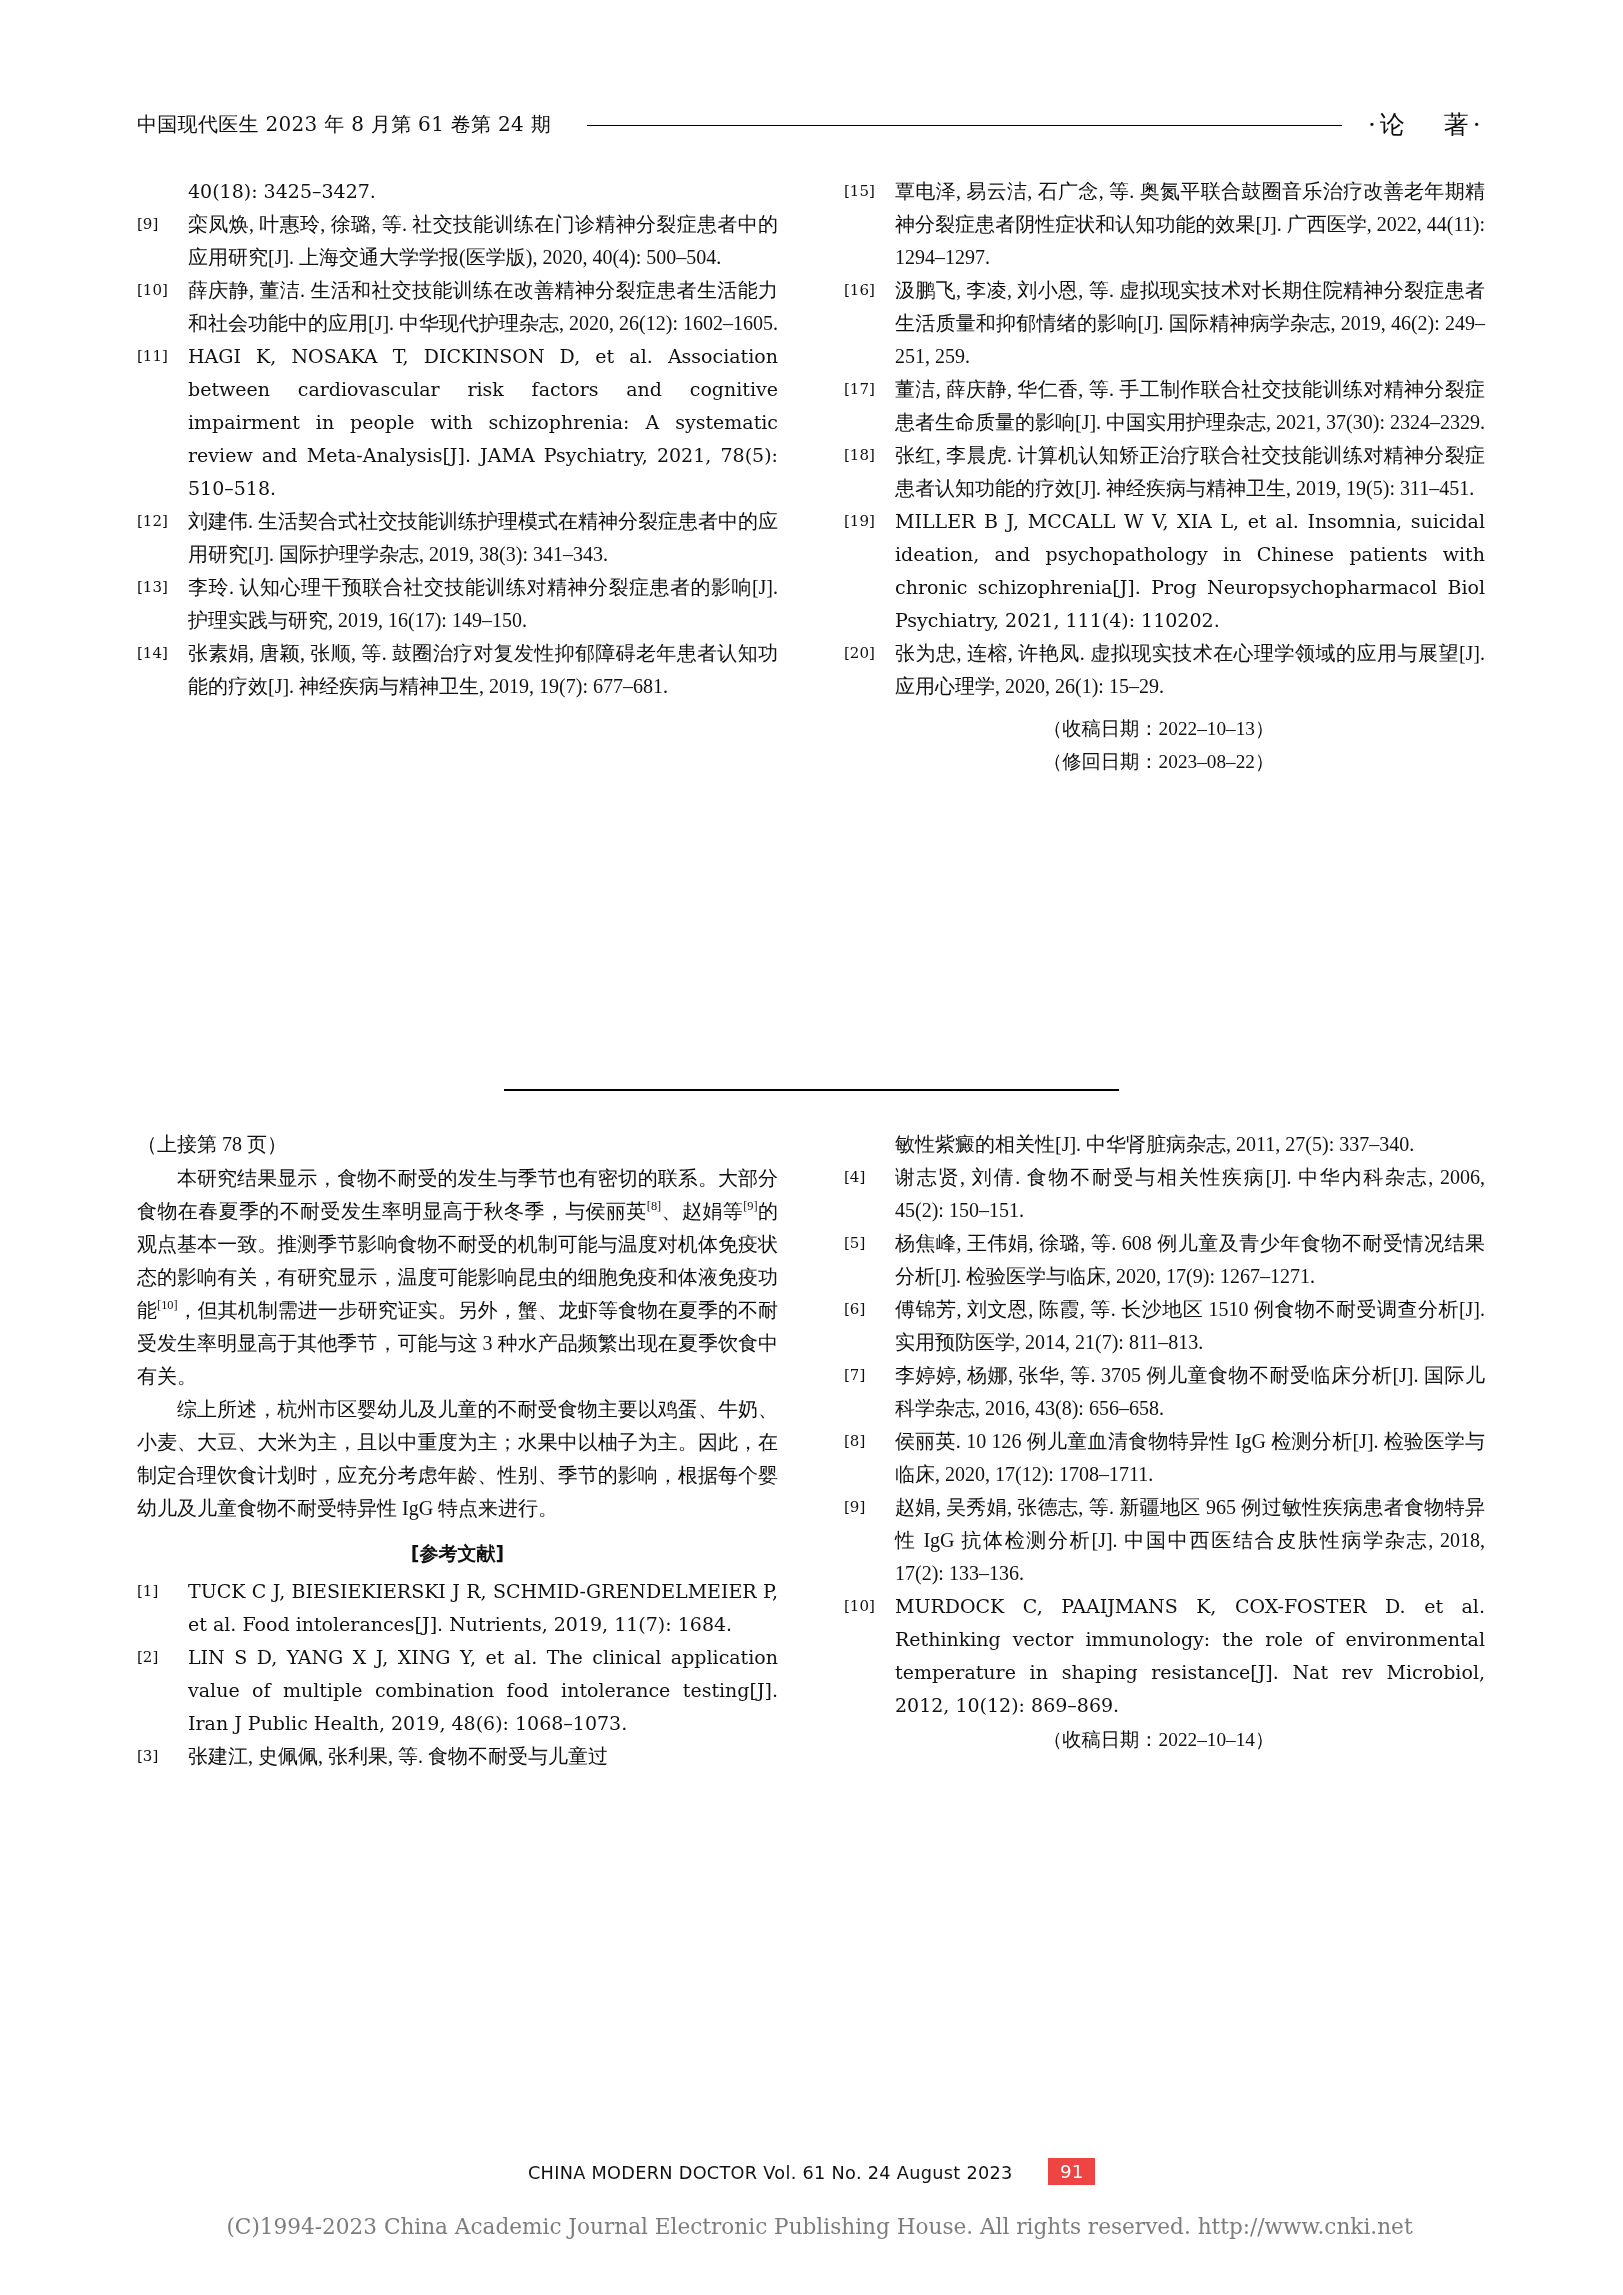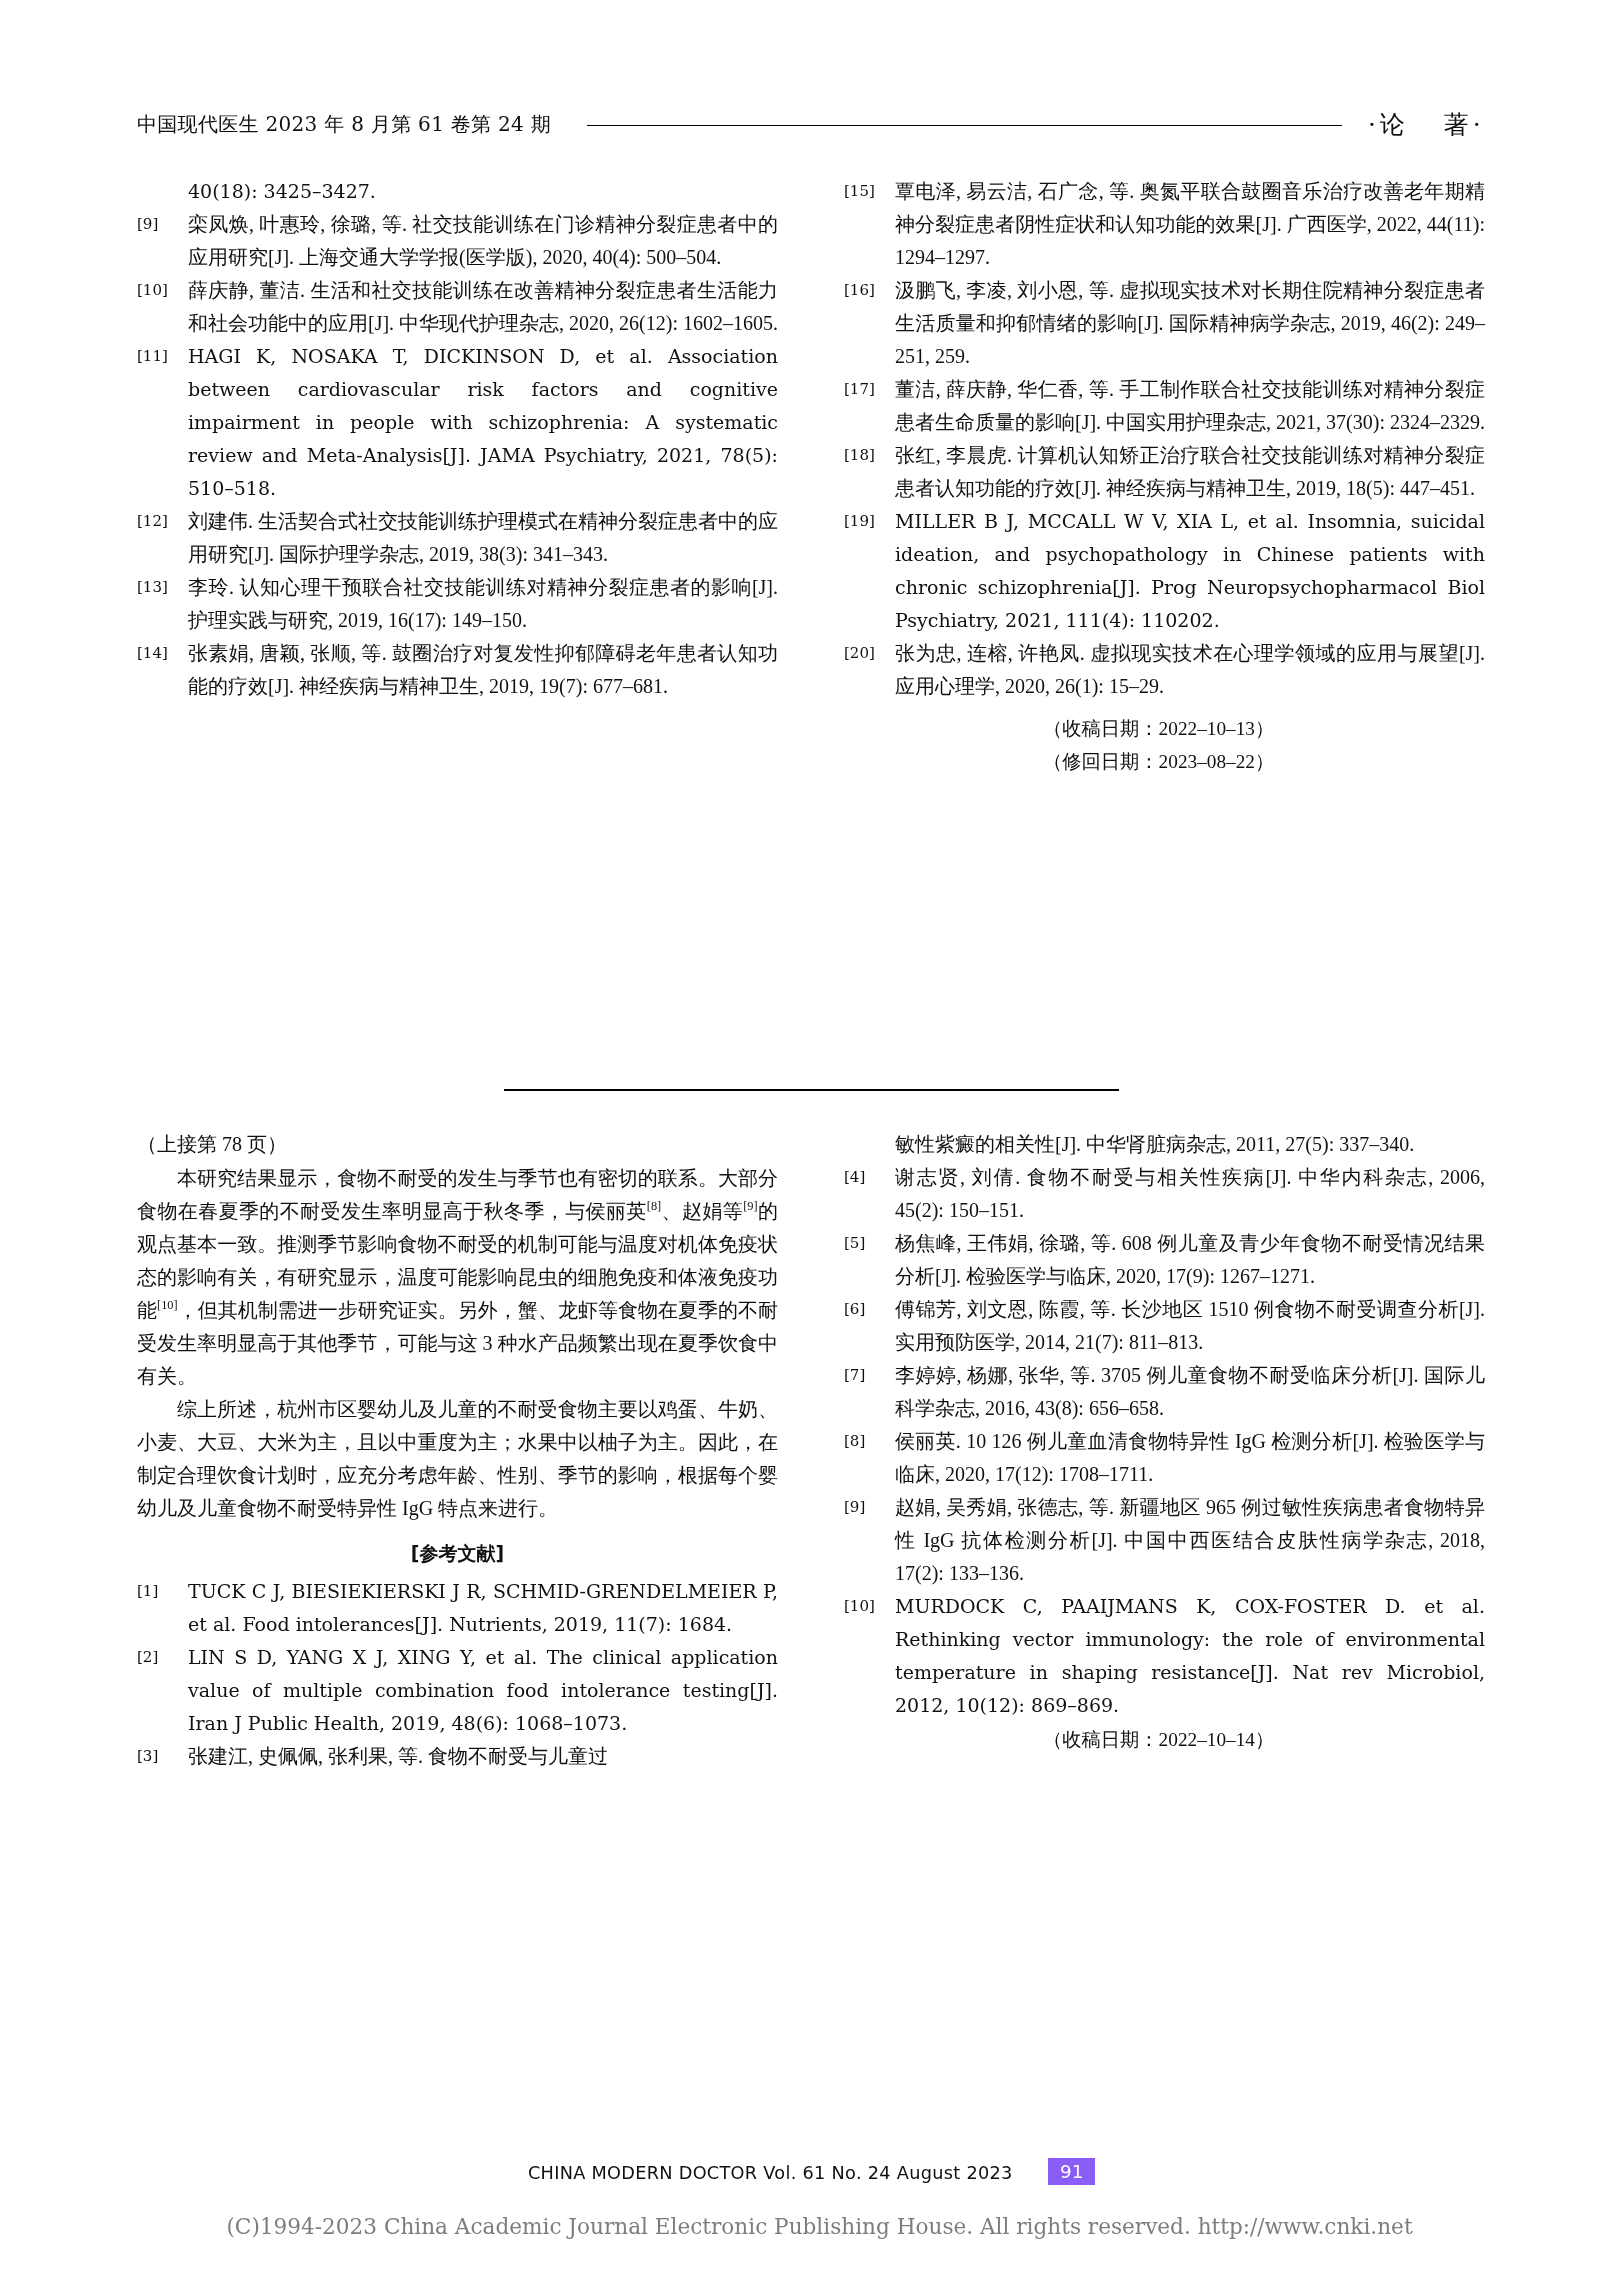--- a/index.html
+++ b/index.html
@@ -144,21 +144,21 @@
     text-align: center;
   }
   .footer-main {
     font-family: "DejaVu Sans", "Liberation Sans", sans-serif;
     font-size: 17.7px;
     letter-spacing: 0.3px;
     display: inline-block;
   }
   .page-num-box {
     display: inline-block;
-    background: #8b5cf6;
+    background: #ef4444;
     color: #fff;
     font-family: "DejaVu Sans", "Liberation Sans", sans-serif;
     font-size: 18.3px;
     padding: 3.3px 11.8px;
     margin-left: 33px;
     position: relative;
     top: -1.3px;
   }
   .copyright {
     position: absolute;
@@ -232,21 +232,21 @@
       <div class="ref-body">汲鹏飞, 李凌, 刘小恩, 等. 虚拟现实技术对长期住院精神分裂症患者生活质量和抑郁情绪的影响[J]. 国际精神病学杂志, 2019, 46(2): 249–251, 259.</div>
     </div>
 
     <div class="ref">
       <div class="ref-num">[17]</div>
       <div class="ref-body">董洁, 薛庆静, 华仁香, 等. 手工制作联合社交技能训练对精神分裂症患者生命质量的影响[J]. 中国实用护理杂志, 2021, 37(30): 2324–2329.</div>
     </div>
 
     <div class="ref">
       <div class="ref-num">[18]</div>
-      <div class="ref-body">张红, 李晨虎. 计算机认知矫正治疗联合社交技能训练对精神分裂症患者认知功能的疗效[J]. 神经疾病与精神卫生, 2019, 18(5): 447–451.</div>
+      <div class="ref-body">张红, 李晨虎. 计算机认知矫正治疗联合社交技能训练对精神分裂症患者认知功能的疗效[J]. 神经疾病与精神卫生, 2019, 19(5): 311–451.</div>
     </div>
 
     <div class="ref">
       <div class="ref-num">[19]</div>
       <div class="ref-body en">MILLER B J, MCCALL W V, XIA L, et al. Insomnia, suicidal ideation, and psychopathology in Chinese patients with chronic schizophrenia[J]. Prog Neuropsychopharmacol Biol Psychiatry, 2021, 111(4): 110202.</div>
     </div>
 
     <div class="ref">
       <div class="ref-num">[20]</div>
       <div class="ref-body">张为忠, 连榕, 许艳凤. 虚拟现实技术在心理学领域的应用与展望[J]. 应用心理学, 2020, 26(1): 15–29.</div>

